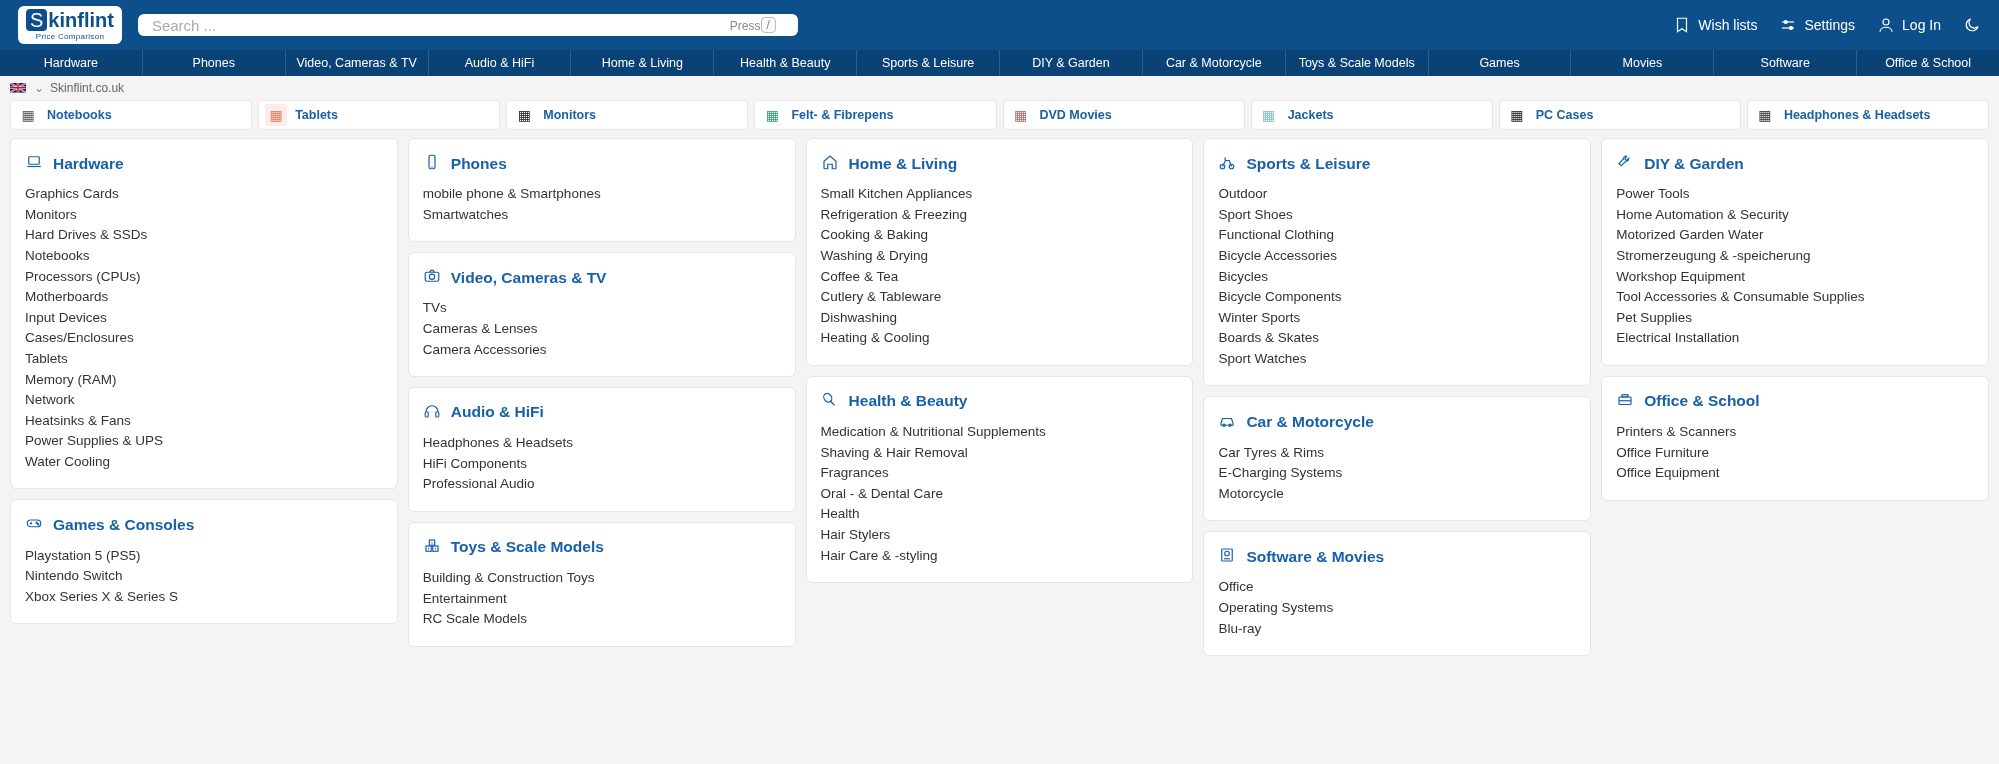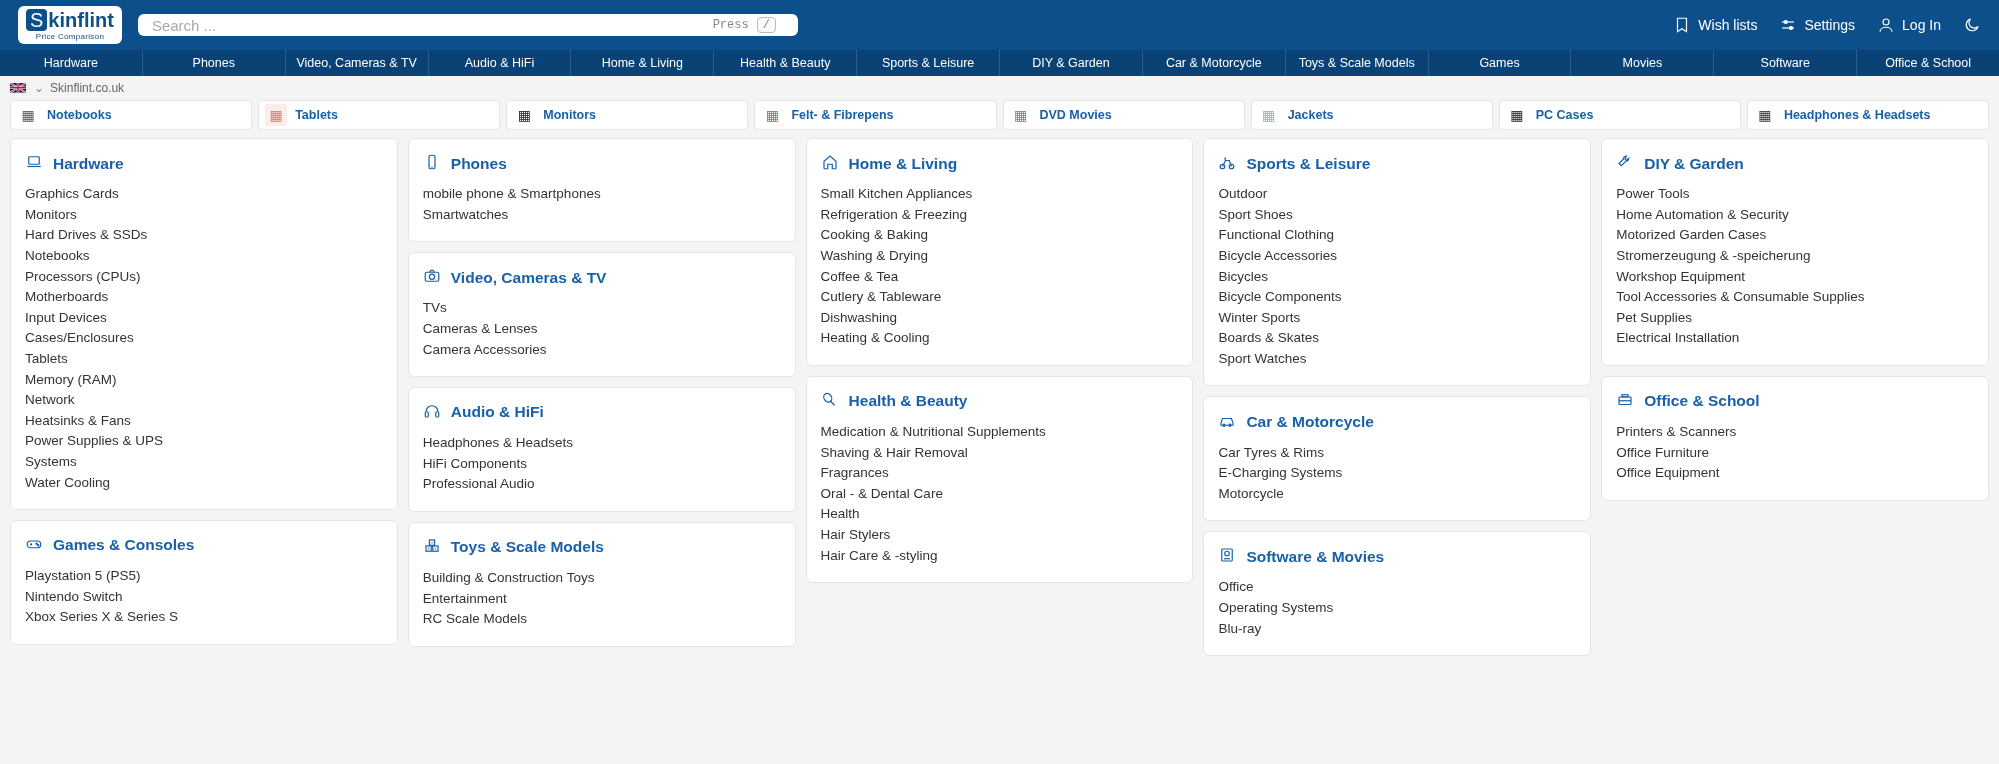--- a/index.html
+++ b/index.html
@@ -8,21 +8,21 @@
 .header { background: #0d4f8b; height: 50px; display: flex; align-items: center; padding: 0 18px; }
 .logo { display: flex; align-items: center; margin-right: 16px; }
 .logo-box { background: #fff; border-radius: 6px; padding: 3px 8px; }
 .logo-text { color: #0d4f8b; font-weight: bold; font-size: 20px; line-height: 1; }
 .logo-s { background:#0d4f8b;color:#fff;padding:0 4px;border-radius:4px;margin-right:1px;font-size:20px;}
 .logo-sub { color:#0d4f8b; font-size:8px; text-align:center; letter-spacing:0.3px; line-height:1; margin-top:1px; display:block;}
 
 .search-wrap { background:#fff; border-radius:6px; flex: 0 0 660px; height:22px; display:flex; align-items:center; padding:0 8px 0 14px; }
 .search-input { flex:1; border:none; outline:none; font-size:15px; color:#333; }
 .search-input::placeholder { color:#aaa; }
-.search-hint { color:#888; font-size:12px; display:flex; align-items:center; gap:8px; margin-right:6px;font-family:Liberation Mono, monospace;}
+.search-hint { color:#888; font-size:12px; display:flex; align-items:flex-end; gap:0; margin-right:6px;}
 .slash-key { border:1px solid #bbb; border-radius:4px; padding:0 5px; font-size:12px; color:#888; background:#fafafa;}
 .search-btn { background:none; border:none; cursor:pointer; padding:4px; }
 
 .header-spacer { flex:1; }
 .header-actions { display:flex; gap:22px; }
 .h-action { display:flex; align-items:center; gap:7px; color:#fff; cursor:pointer; font-size:14px; }
 .h-icon { width:18px; height:18px; flex-shrink:0; }
 
 .nav2 { background:#0a4276; height:26px; display:flex; }
 .nav2-item { flex:1; color:#fff; font-size:12.5px; display:flex; align-items:center; justify-content:center; border-right:1px solid rgba(255,255,255,0.15); cursor:pointer; padding:0 8px; white-space:nowrap;}
@@ -183,21 +183,20 @@
           <li>Notebooks</li>
           <li>Processors (CPUs)</li>
           <li>Motherboards</li>
           <li>Input Devices</li>
           <li>Cases/Enclosures</li>
           <li>Tablets</li>
           <li>Memory (RAM)</li>
           <li>Network</li>
           <li>Heatsinks &amp; Fans</li>
           <li>Power Supplies &amp; UPS</li>
-          <li>Systems</li>
           <li>Water Cooling</li>
         </ul>
       </div>
     <div class="card">
         <div class="card-head">
           <span><svg viewBox="0 0 24 24">
               <rect x="3" y="8" width="18" height="9" rx="4.5"></rect>
               <line x1="8" y1="11" x2="8" y2="14"></line>
               <line x1="6.5" y1="12.5" x2="9.5" y2="12.5"></line>
               <circle cx="15.5" cy="11.5" r="0.8" fill="#1860a8"></circle>
@@ -371,21 +370,21 @@
     <div class="card">
         <div class="card-head">
           <span><svg viewBox="0 0 24 24">
               <path d="M14 4a4 4 0 0 0-4 4l-6 6 3 3 6-6a4 4 0 0 0 4-4l-3 3-2-2z"></path>
             </svg></span>
           <h2>DIY &amp; Garden</h2>
         </div>
         <ul>
           <li>Power Tools</li>
           <li>Home Automation &amp; Security</li>
-          <li>Motorized Garden Cases</li>
+          <li>Motorized Garden Water</li>
           <li>Stromerzeugung &amp; -speicherung</li>
           <li>Workshop Equipment</li>
           <li>Tool Accessories &amp; Consumable Supplies</li>
           <li>Pet Supplies</li>
           <li>Electrical Installation</li>
         </ul>
       </div>
     <div class="card">
         <div class="card-head">
           <span><svg viewBox="0 0 24 24">

